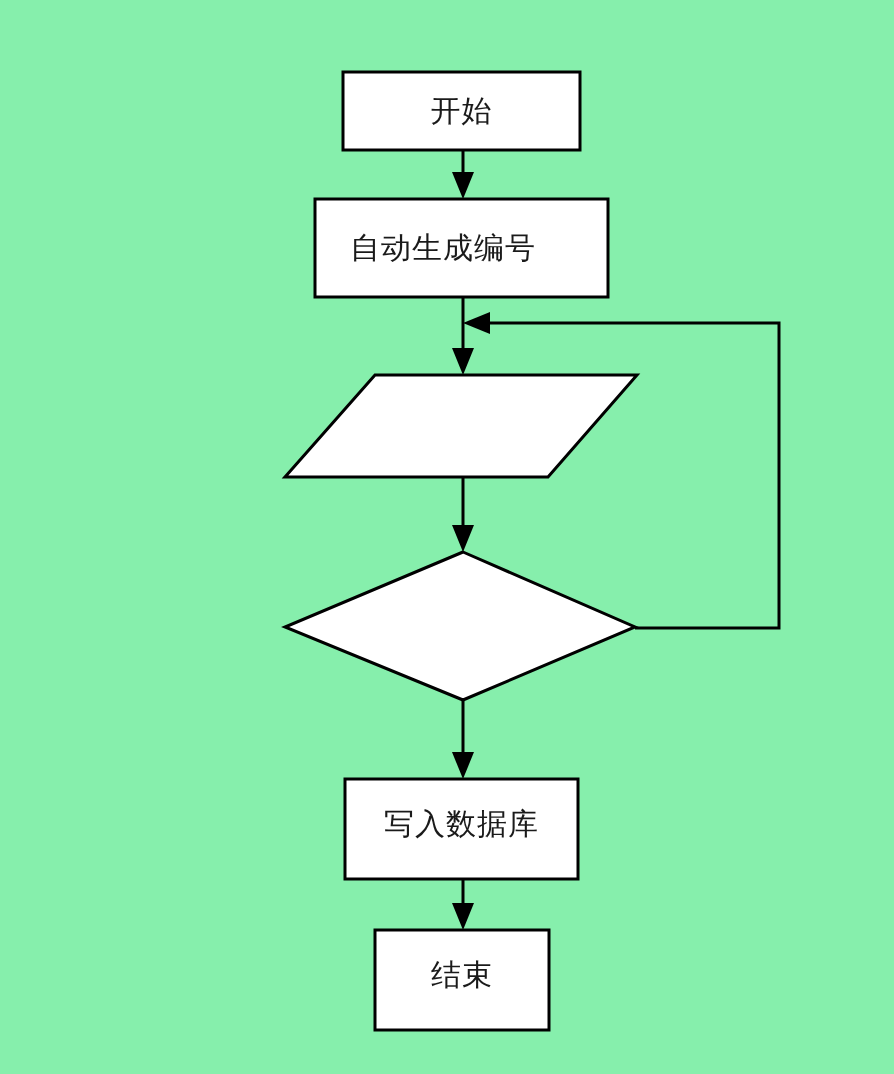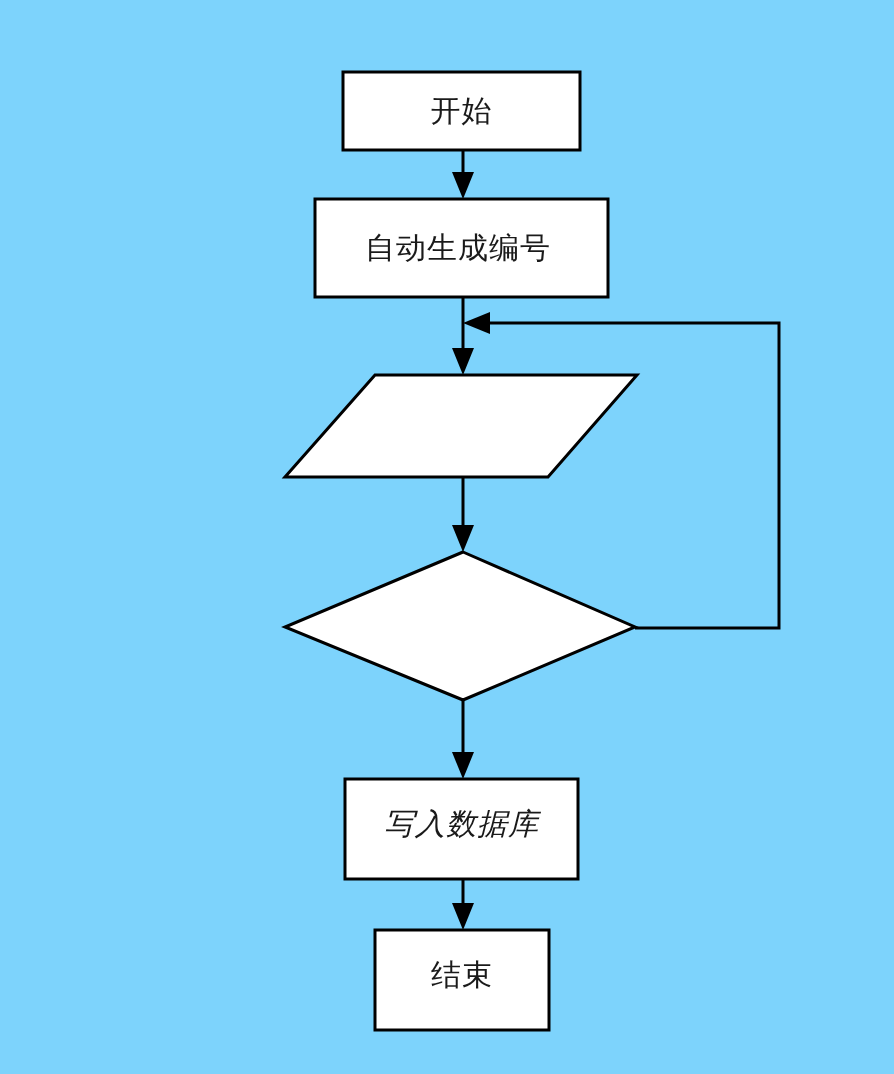--- a/index.html
+++ b/index.html
@@ -8,21 +8,21 @@
     padding: 0;
     background: #ffffff;
   }
   body {
     font-family: "Liberation Serif", "DejaVu Serif", serif;
   }
   #canvas {
     position: relative;
     width: 894px;
     height: 1074px;
-    background: #7dd3fc;
+    background: #86efac;
     overflow: hidden;
   }
   #flow-svg {
     position: absolute;
     left: 0;
     top: 0;
     width: 894px;
     height: 1074px;
   }
   .node-shape {
@@ -99,21 +99,21 @@
 
     <polygon class="node-shape" points="463,552 635,627 463,700 285,627"></polygon>
 
     <rect class="node-shape" x="345" y="779" width="233" height="100"></rect>
 
     <rect class="node-shape" x="375" y="930" width="174" height="100"></rect>
   </svg>
 
   <div class="node-label" style="left:343px; top:96px; width:237px;">开始</div>
 
-  <div class="node-label" style="left:315px; top:233px; width:256px;padding-left:15px;">自动生成编号</div>
+  <div class="node-label" style="left:315px; top:233px; width:256px;">自动生成编号</div>
 
 
 
-  <div class="node-label" style="left:345px; top:809px; width:233px;font-style:italic;">写入数据库</div>
+  <div class="node-label" style="left:345px; top:809px; width:233px;">写入数据库</div>
 
   <div class="node-label" style="left:375px; top:960px; width:174px;text-align:center;">结束</div>
 
 </div>
 
 </body></html>

